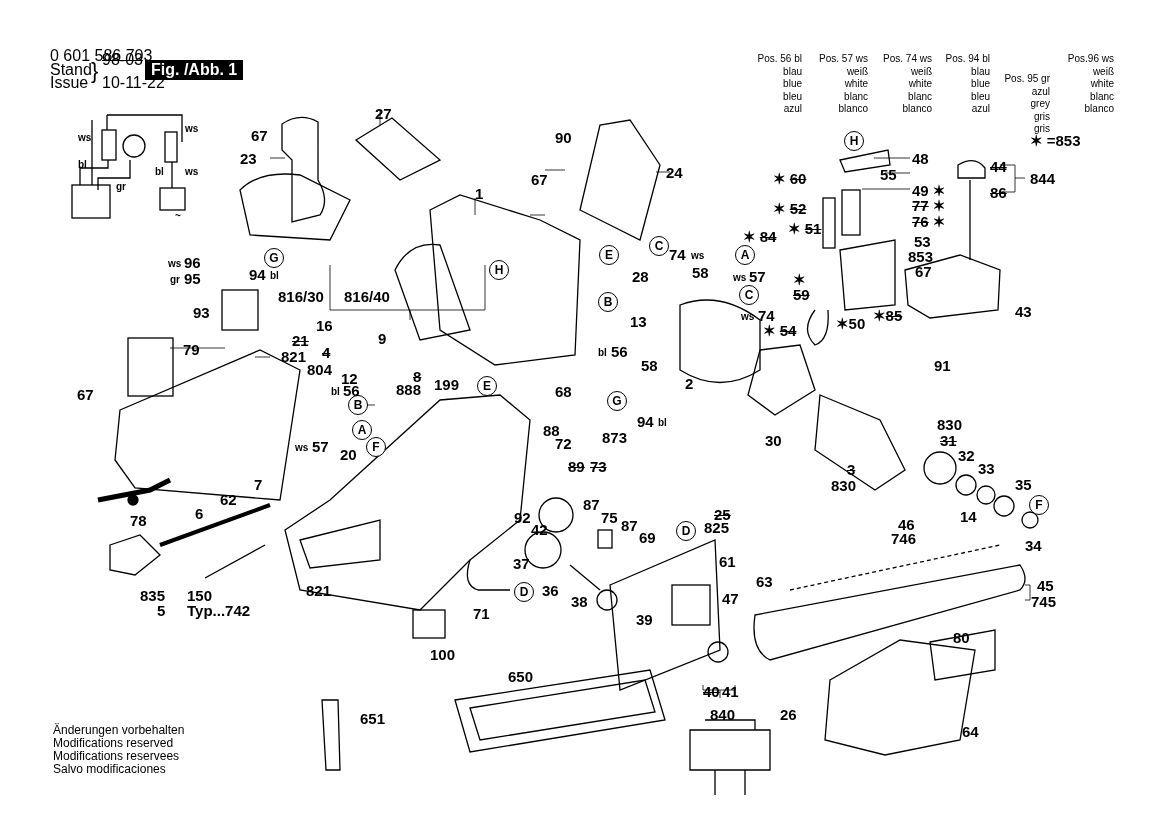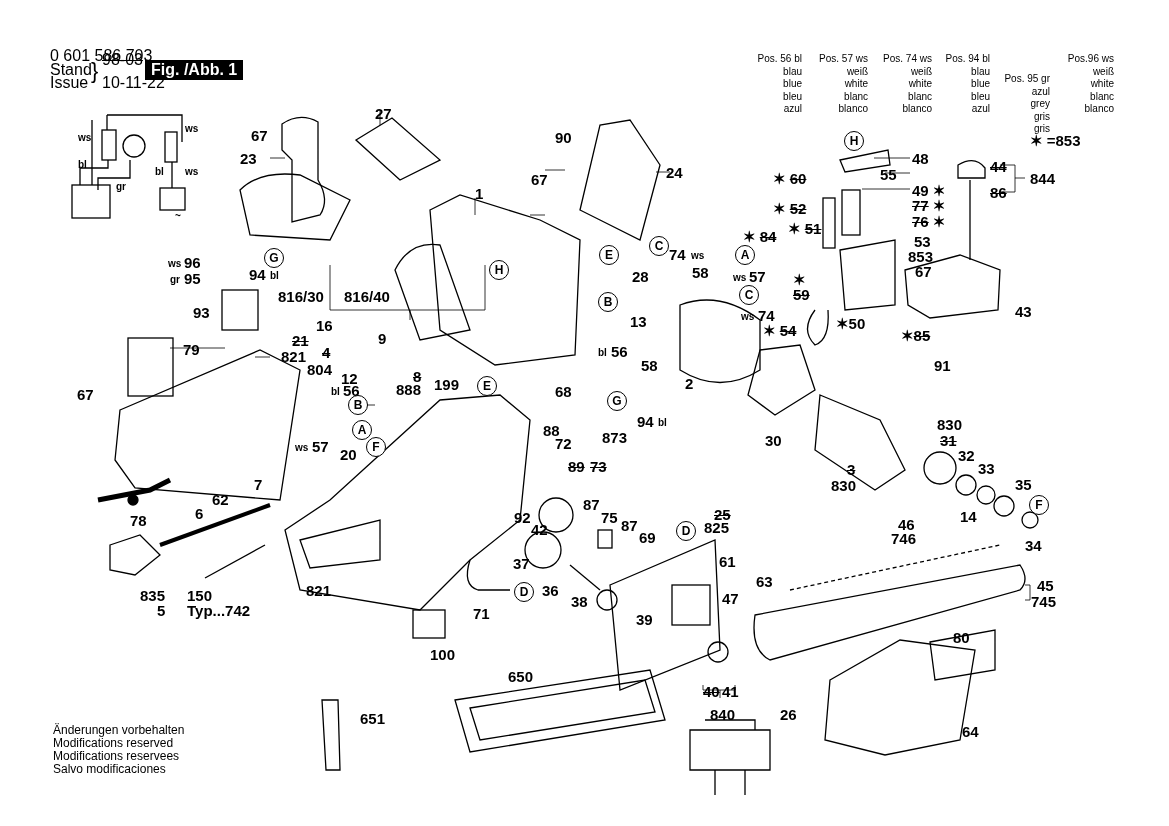--- a/index.html
+++ b/index.html
@@ -233,42 +233,42 @@
 <div class="t lbl" style="left:743px;top:229px;">✶ <span class="x">84</span></div>
 <div class="t lbl" style="left:914px;top:234px;">53</div>
 <div class="t lbl" style="left:908px;top:249px;">853</div>
 <div class="t lbl" style="left:915px;top:264px;">67</div>
 <div class="t sm" style="left:733px;top:273px;">ws</div>
 <div class="t lbl" style="left:749px;top:269px;">57</div>
 <div class="t lbl" style="left:793px;top:272px;">✶<br><span class="x">59</span></div>
 <div class="t sm" style="left:741px;top:312px;">ws</div>
 <div class="t lbl" style="left:758px;top:308px;">74</div>
 <div class="t lbl" style="left:836px;top:316px;">✶<span>50</span></div>
-<div class="t lbl" style="left:873px;top:328px;margin-left:28px;">✶<span class="x">85</span></div>
+<div class="t lbl" style="left:873px;top:308px;">✶<span class="x">85</span></div>
 <div class="t lbl" style="left:763px;top:323px;">✶ <span class="x">54</span></div>
 
 <div class="t lbl x" style="left:990px;top:159px;">44</div>
 <div class="t lbl x" style="left:990px;top:185px;">86</div>
 <div class="t lbl" style="left:1030px;top:171px;">844</div>
 <div class="t lbl" style="left:1015px;top:304px;">43</div>
 <div class="t lbl" style="left:934px;top:358px;">91</div>
 
 <div class="t lbl" style="left:937px;top:417px;">830</div>
 <div class="t lbl x" style="left:940px;top:433px;">31</div>
 <div class="t lbl" style="left:958px;top:448px;">32</div>
 <div class="t lbl" style="left:978px;top:461px;">33</div>
 <div class="t lbl" style="left:1015px;top:477px;">35</div>
 <div class="t lbl" style="left:960px;top:509px;">14</div>
 <div class="t lbl" style="left:1025px;top:538px;">34</div>
 <div class="t lbl x" style="left:847px;top:462px;">3</div>
 <div class="t lbl" style="left:831px;top:478px;">830</div>
 
 <div class="t lbl" style="left:130px;top:513px;">78</div>
 <div class="t lbl" style="left:254px;top:477px;">7</div>
-<div class="t lbl" style="left:212px;top:492px;text-align:center;">62</div>
+<div class="t lbl" style="left:220px;top:492px;text-align:center;">62</div>
 <div class="t lbl" style="left:195px;top:506px;">6</div>
 <div class="t lbl" style="left:140px;top:588px;">835</div>
 <div class="t lbl" style="left:157px;top:603px;">5</div>
 <div class="t lbl" style="left:187px;top:588px;">150</div>
 <div class="t lbl" style="left:187px;top:603px;">Typ...742</div>
 <div class="t lbl" style="left:306px;top:583px;">821</div>
 <div class="t lbl" style="left:430px;top:647px;">100</div>
 <div class="t lbl" style="left:473px;top:606px;">71</div>
 
 <div class="t lbl" style="left:514px;top:510px;">92</div>

